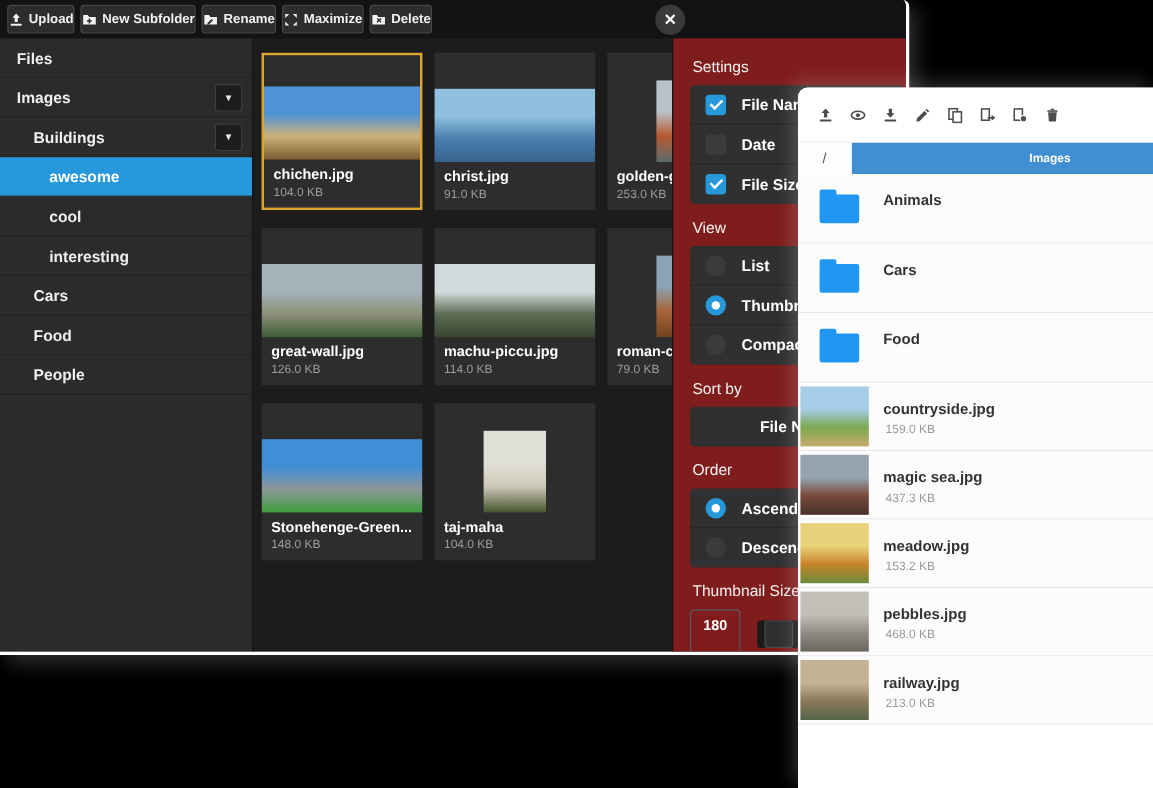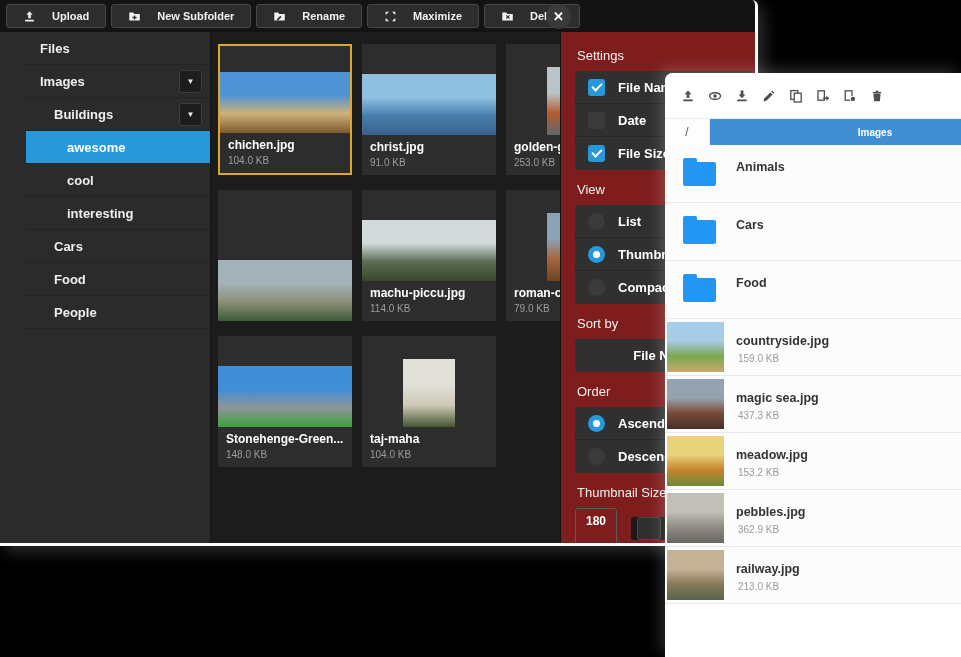--- a/index.html
+++ b/index.html
@@ -6,32 +6,32 @@
   html,body { background:#000; }
   body { font-family:"Liberation Sans", sans-serif; }
   #screen { position:relative; width:961px; height:657px; background:#000; overflow:hidden; }
 
   
   .dw { position:absolute; left:0; top:0; width:758px; height:546px; background:#1c1c1c;
         border-right:3px solid #fff; border-bottom:3px solid #fff; border-radius:0 6px 10px 0;
         box-shadow:6px 6px 16px rgba(255,255,255,.18); overflow:hidden; }
   .dw-toolbar { position:absolute; left:0; top:0; right:0; height:32px; background:#131313;
         display:flex; align-items:center; gap:5px; padding:0 6px; }
-  .tb-btn { height:24px; display:flex; align-items:center; gap:16px; padding:0 16px;
+  .tb-btn { height:24px; display:flex; align-items:center; gap:4px; padding:0 0;
         background:#2d2d2d; border:1px solid #474747; border-radius:3px;
         color:#f2f2f2; font-size:11px; font-weight:700; cursor:pointer; }
   .tb-btn svg { width:13px; height:13px; fill:currentColor; }
   .dw-close { position:absolute; left:546px; top:4px; width:25px; height:25px; border-radius:50%;
         background:#3a3a3a; color:#fff; font-size:13px; font-weight:700; text-align:center;
         line-height:25px; cursor:pointer; }
 
   .dw-sidebar { position:absolute; left:0; top:32px; width:211px; bottom:0; background:#2b2b2b;
         border-right:1px solid #141414; }
   .sitem { position:relative; height:33px; line-height:33px; border-bottom:1px solid #232323;
-        color:#efefef; font-size:13px; font-weight:700; cursor:pointer; white-space:nowrap;margin-left:26px; }
+        color:#efefef; font-size:13px; font-weight:700; cursor:pointer; white-space:nowrap; }
   .sitem.lv0 { padding-left:14px; } .sitem.lv1 { padding-left:28px; } .sitem.lv2 { padding-left:41px; }
   .sitem.sel { background:#2798d9; color:#fff; }
   .caret { position:absolute; right:8px; top:5px; width:23px; height:23px; background:#1d1d1d;
         border:1px solid #3d3d3d; border-radius:3px; color:#e9e9e9; font-size:8px; line-height:21px;
         text-align:center; cursor:pointer; }
 
   .dw-grid { position:absolute; left:211px; top:32px; right:0; bottom:0; background:#1c1c1c;
         padding:12px 7px; display:grid; grid-template-columns:repeat(3,134px);
         grid-auto-rows:131px; column-gap:10px; row-gap:15px; align-content:start; overflow:hidden; }
   .tile { background:#2d2d2d; display:flex; flex-direction:column; justify-content:flex-end;
@@ -178,20 +178,24 @@
         </div>
         <div class="tile">
           <div class="thumb-portrait" style="background: linear-gradient(rgb(185, 196, 202) 0%, rgb(185, 196, 202) 38%, rgb(181, 90, 46) 68%, rgb(93, 106, 112) 100%);"></div>
           <div class="cap">
             <div class="fname">golden-g</div>
             <div class="fsize">253.0 KB</div>
           </div>
         </div>
         <div class="tile">
           <div class="thumb-landscape" style="background: linear-gradient(rgb(164, 178, 186) 0%, rgb(164, 178, 186) 38%, rgb(141, 144, 120) 68%, rgb(62, 92, 56) 100%);"></div>
+          <div class="cap">
+            <div class="fname">great-wall.jpg</div>
+            <div class="fsize">126.0 KB</div>
+          </div>
         </div>
         <div class="tile">
           <div class="thumb-landscape" style="background: linear-gradient(rgb(210, 218, 220) 0%, rgb(210, 218, 220) 38%, rgb(94, 110, 85) 68%, rgb(56, 70, 47) 100%);"></div>
           <div class="cap">
             <div class="fname">machu-piccu.jpg</div>
             <div class="fsize">114.0 KB</div>
           </div>
         </div>
         <div class="tile">
           <div class="thumb-portrait" style="background: linear-gradient(rgb(138, 163, 181) 0%, rgb(138, 163, 181) 38%, rgb(168, 100, 58) 68%, rgb(111, 67, 31) 100%);"></div>
@@ -359,21 +363,21 @@
           <div class="lsize">437.3 KB</div>
         </div>
         <div class="lrow file">
           <div class="fthumb" style="background: linear-gradient(rgb(232, 210, 122) 0%, rgb(232, 210, 122) 38%, rgb(200, 132, 42) 68%, rgb(106, 138, 58) 100%);"></div>
           <div class="lname">meadow.jpg</div>
           <div class="lsize">153.2 KB</div>
         </div>
         <div class="lrow file">
           <div class="fthumb" style="background: linear-gradient(rgb(194, 190, 184) 0%, rgb(194, 190, 184) 38%, rgb(145, 141, 134) 68%, rgb(106, 102, 95) 100%);"></div>
           <div class="lname">pebbles.jpg</div>
-          <div class="lsize">362.9 KB</div>
+          <div class="lsize">468.0 KB</div>
         </div>
         <div class="lrow file">
           <div class="fthumb" style="background: linear-gradient(rgb(195, 178, 148) 0%, rgb(195, 178, 148) 38%, rgb(138, 122, 90) 68%, rgb(85, 100, 74) 100%);"></div>
           <div class="lname">railway.jpg</div>
           <div class="lsize">213.0 KB</div>
         </div>
       </div>
   </div>
 
 </div>

